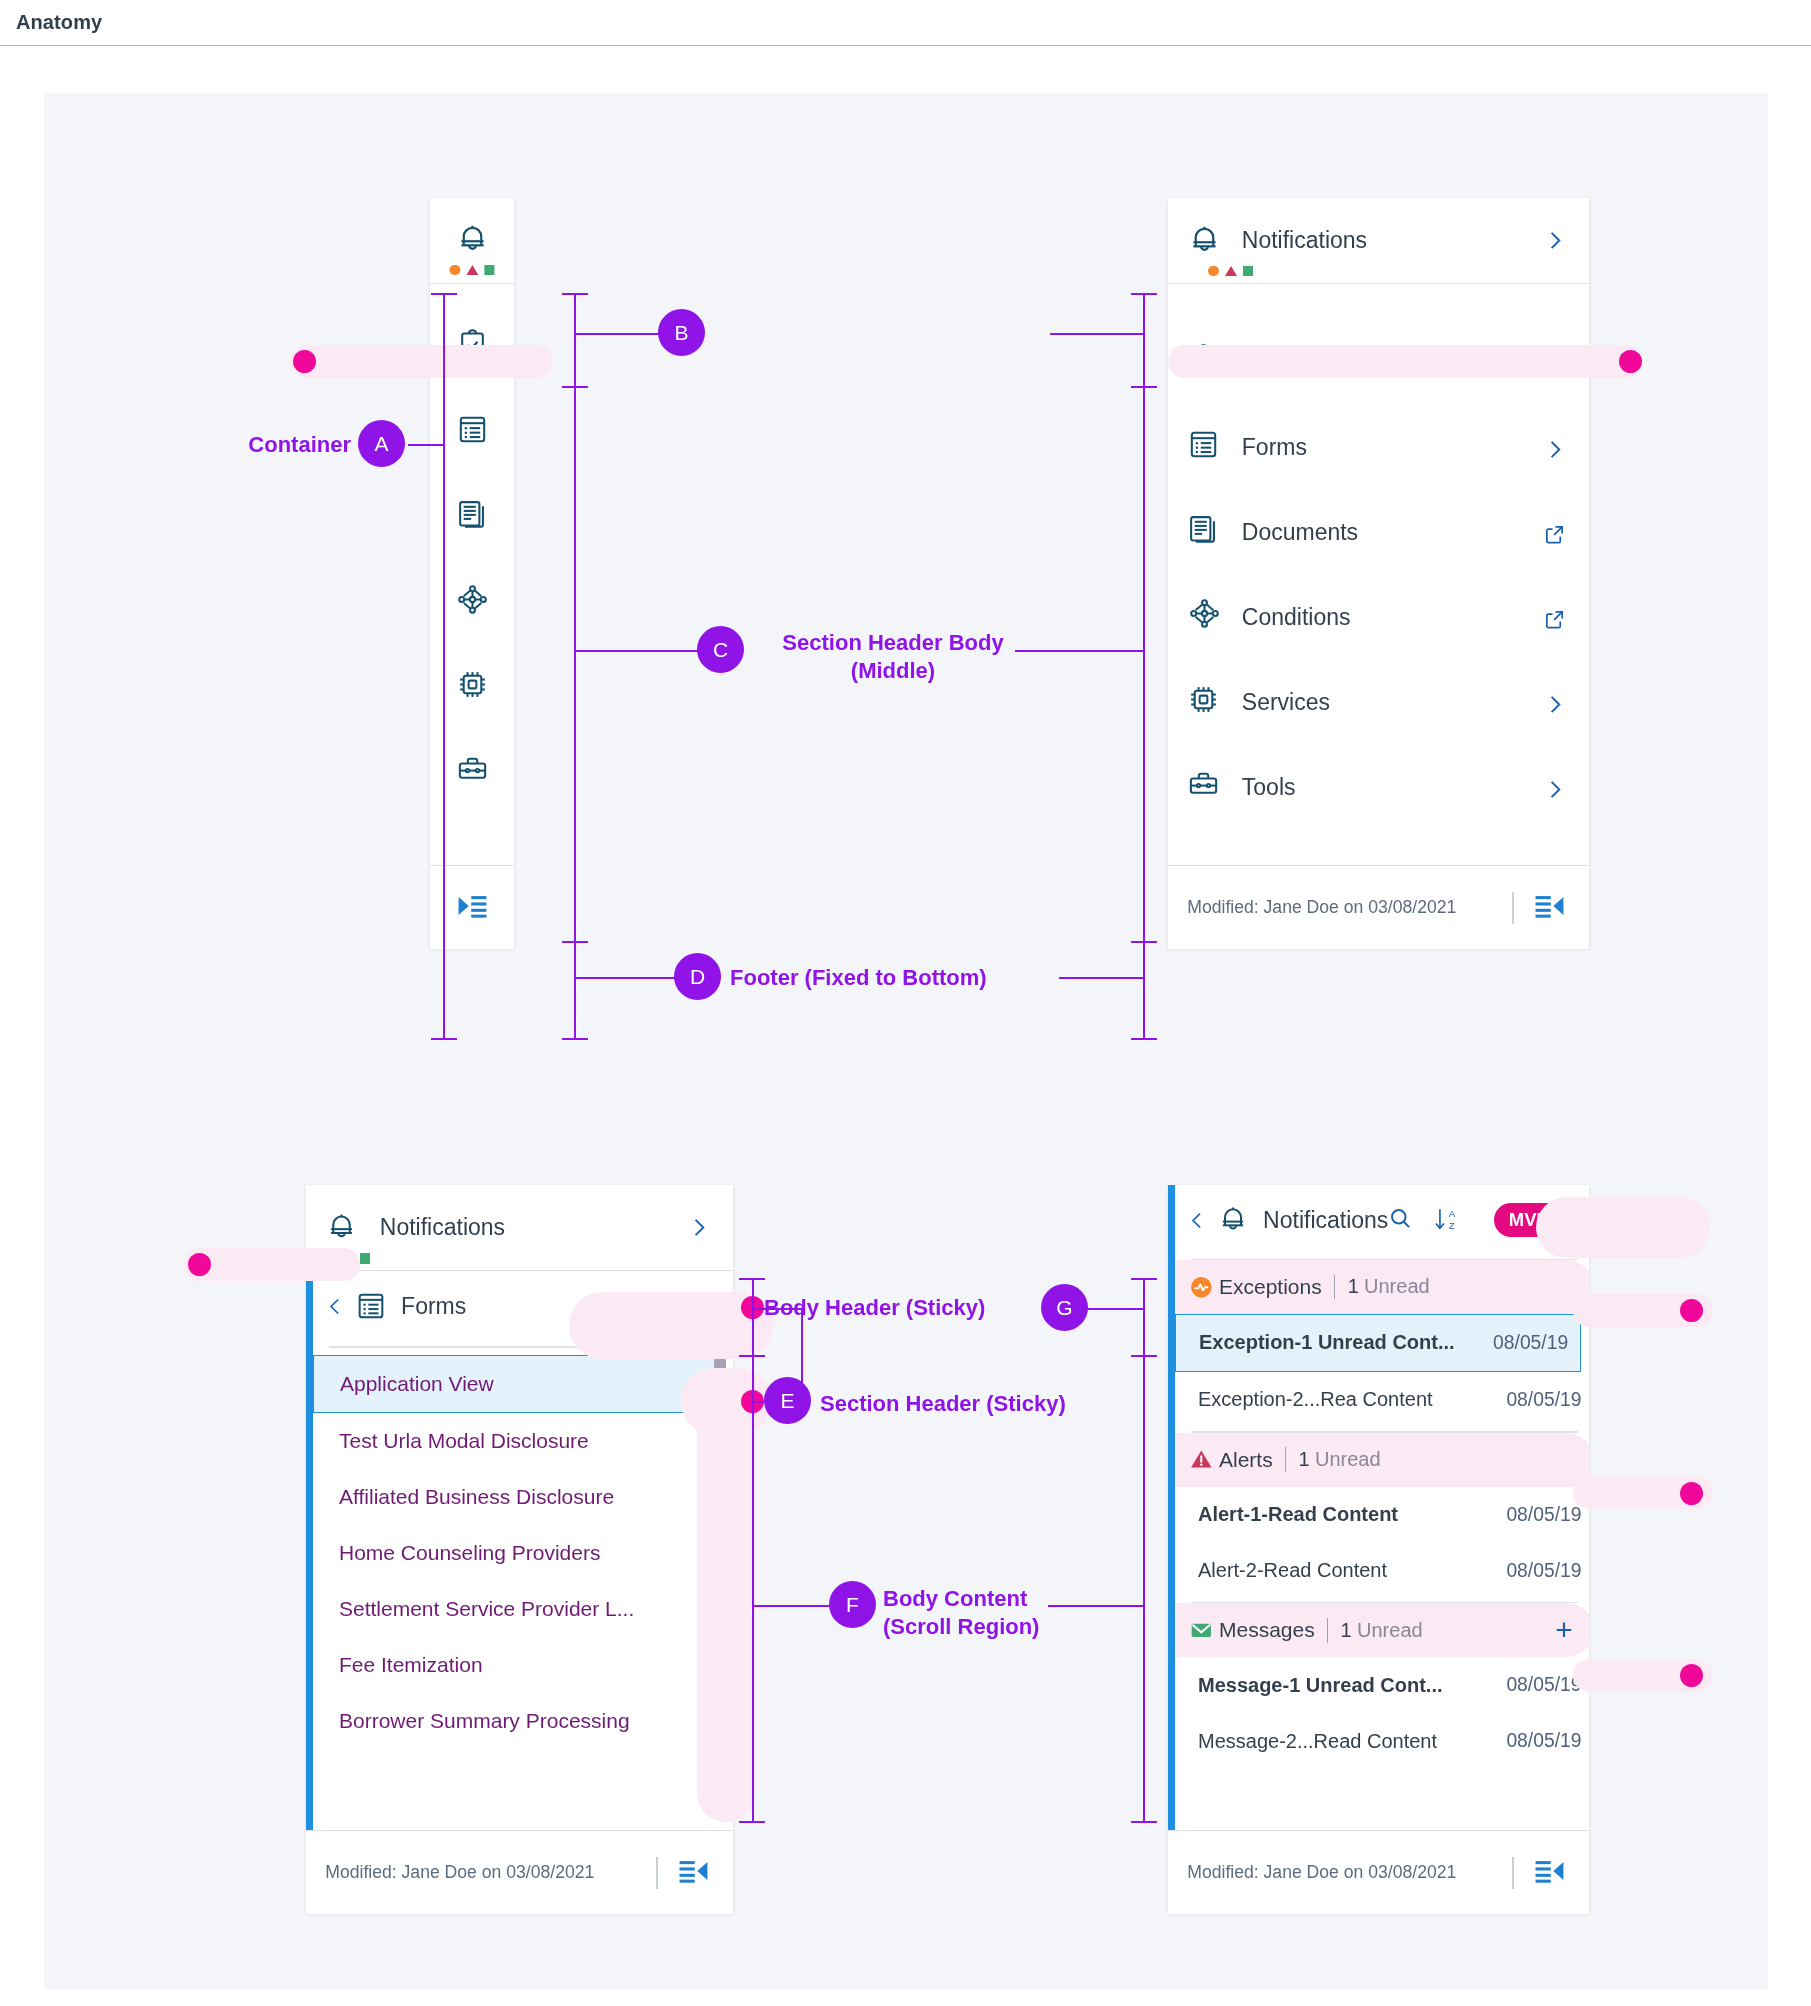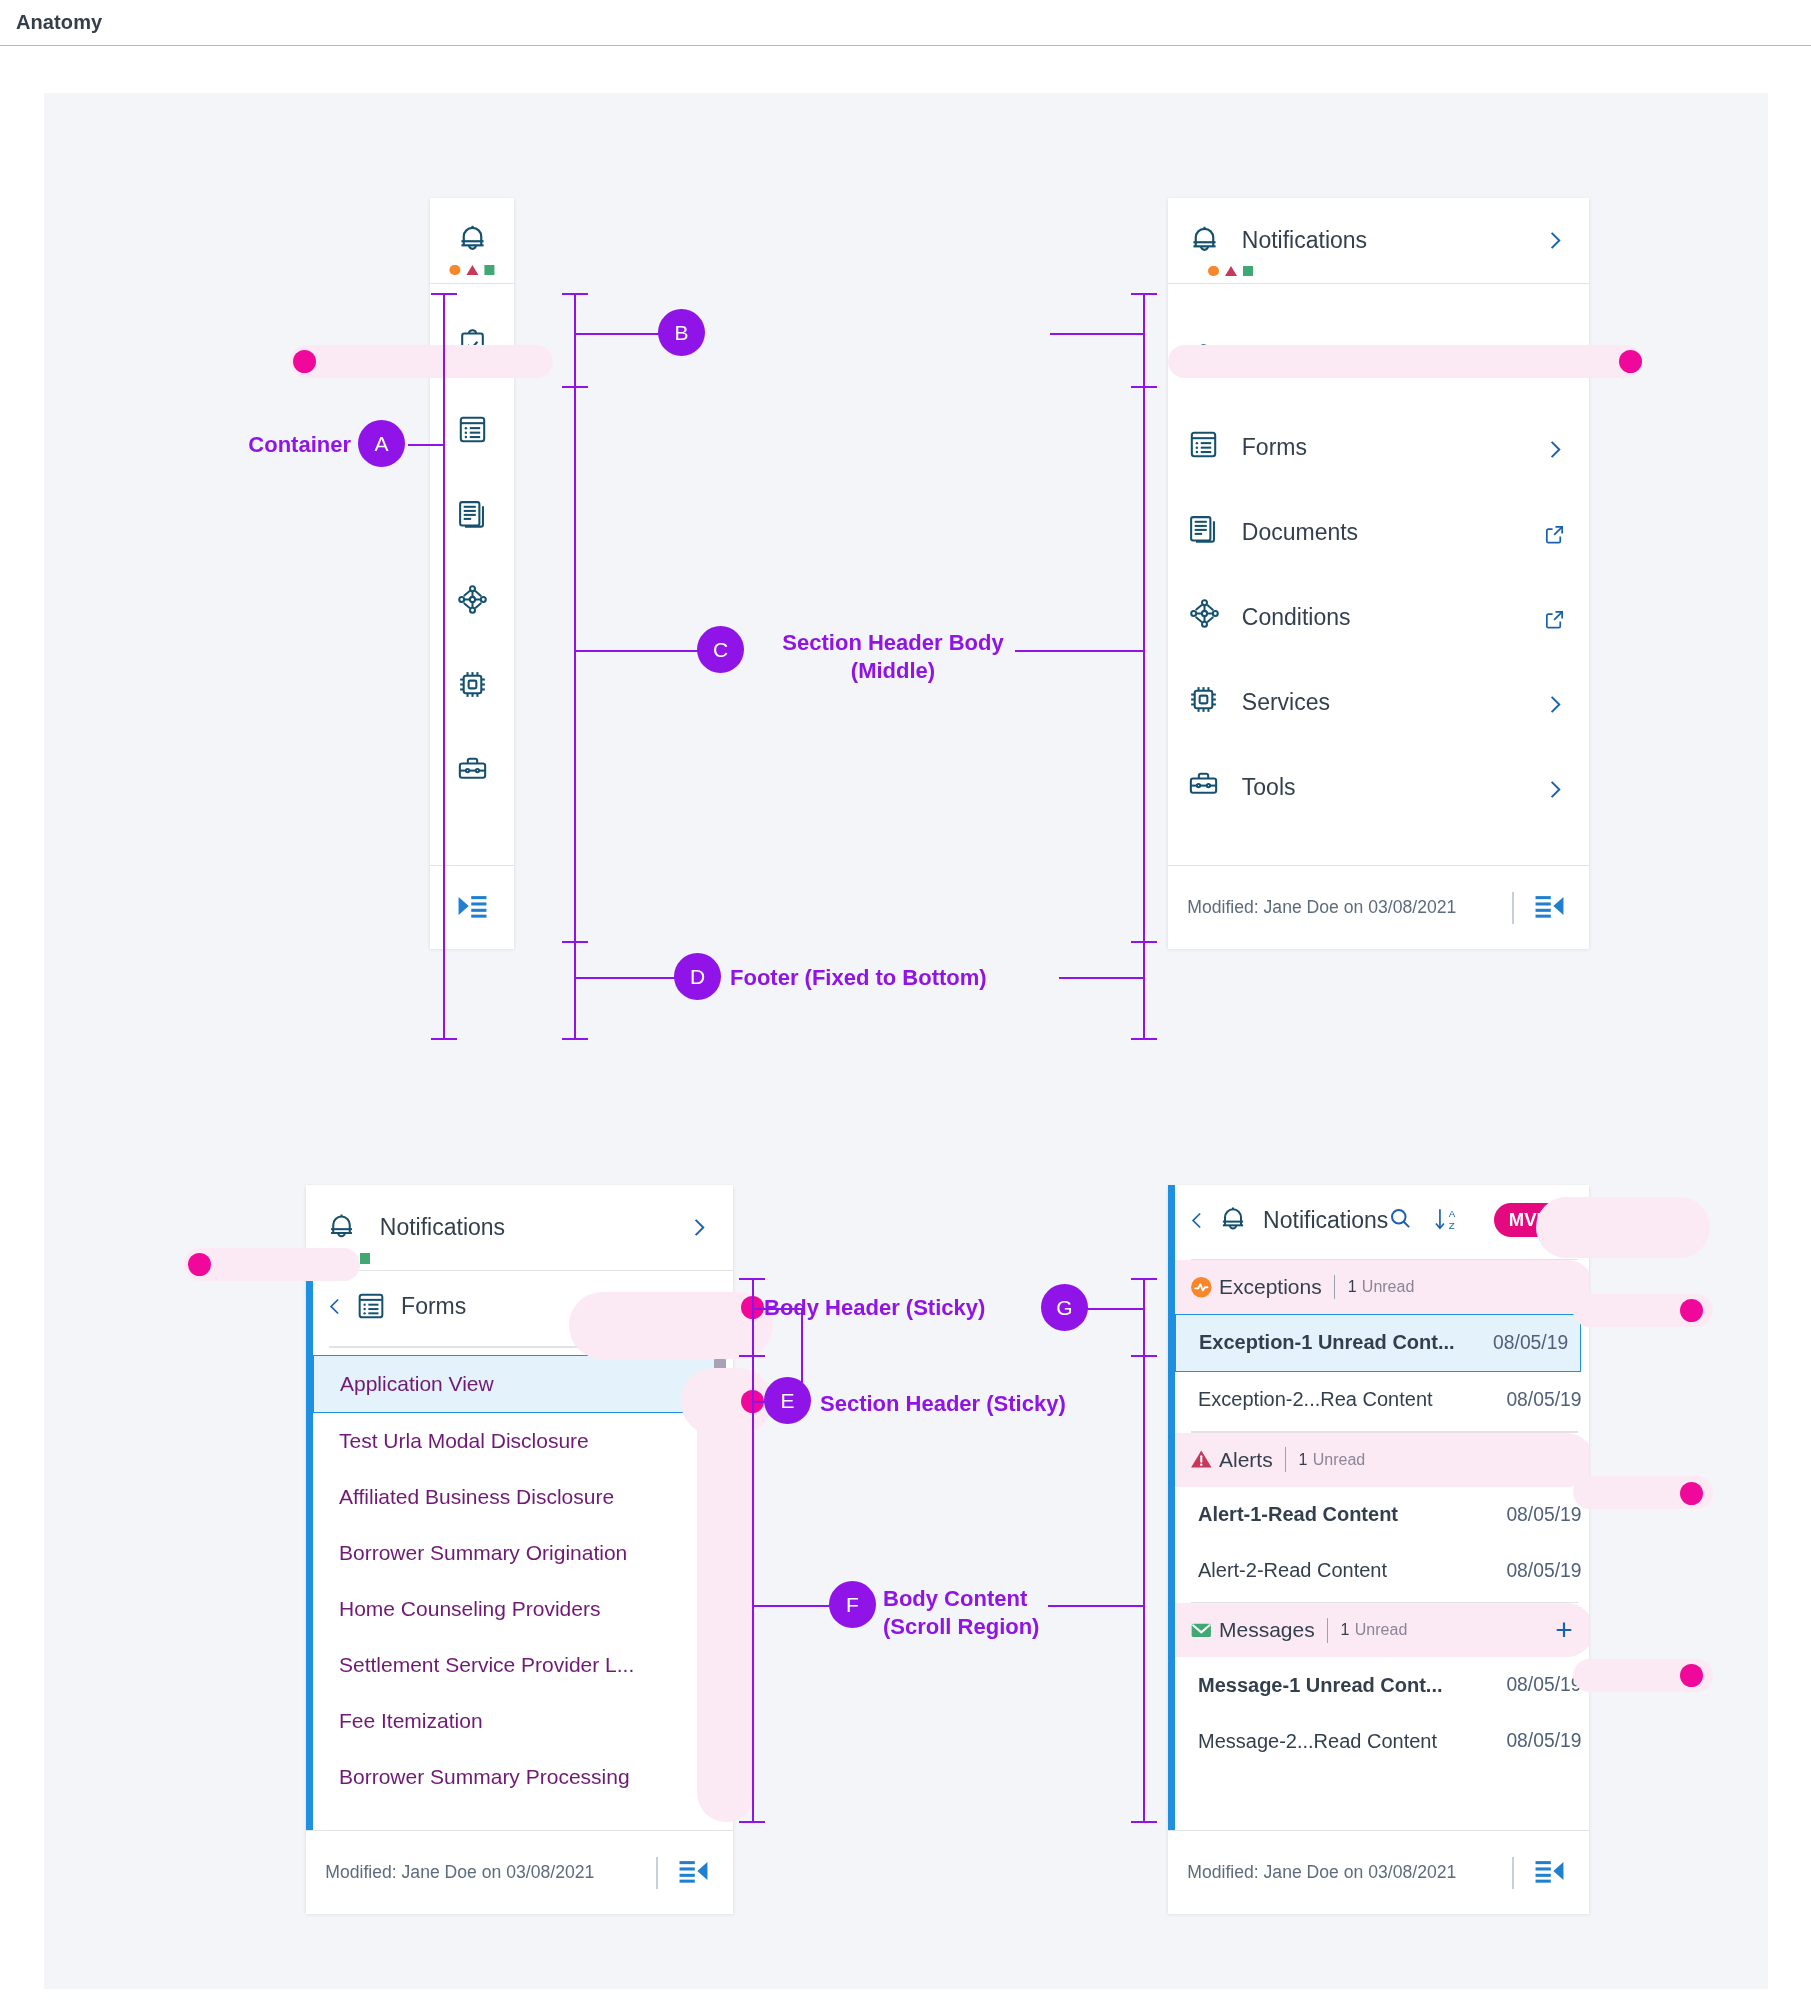--- a/index.html
+++ b/index.html
@@ -151,21 +151,21 @@
   }
   .nt-rule { height: 1.3px; background: #dfe3e8; margin: 3.5px 16px 0 16px; }
   .grp-head {
     height: 54px; display: flex; align-items: center;
     background: #fbeaf4; padding-left: 14px; padding-right: 21px;
     border-top-right-radius: 28px; border-bottom-right-radius: 28px;
   }
   .grp-ico { width: 30px; display: flex; align-items: center; }
   .grp-name { font-size: 21px; color: #333f4d; padding-right: 12.3px; }
   .grp-bar  { width: 1.3px; height: 24.6px; background: #9aa3b0; margin-right: 12.3px; }
-  .grp-count{ font-size: 16px; color: #333f4d; }
+  .grp-count{ font-size: 20px; color: #333f4d; }
   .grp-count .u { color: #8b8598; padding-left: 5.3px; }
   .grp-plus { margin-left: auto; font-size: 30px; color: #1861b0; line-height: 1; }
   .nrow {
     height: 56px; display: flex; align-items: center;
     padding: 0 12.3px 0 23px; font-size: 20px; color: #333f4d; justify-content: flex-end;
   }
   .nrow.sel {
     background: #e4f2fc; border: 1.8px solid #1f8fe0;
     margin-right: 12.3px; height: 58px;
   }
@@ -659,23 +659,20 @@
           <div class="fitem sel">
               <span>Application View</span>
             </div>
           <div class="fitem">
               <span>Test Urla Modal Disclosure</span>
             </div>
           <div class="fitem">
               <span>Affiliated Business Disclosure</span>
             </div>
           <div class="fitem">
-              <span>Borrower Summary Origination</span>
-            </div>
-          <div class="fitem">
               <span>Home Counseling Providers</span>
             </div>
           <div class="fitem">
               <span>Settlement Service Provider L...</span>
             </div>
           <div class="fitem">
               <span>Fee Itemization</span>
             </div>
           <div class="fitem">
               <span>Borrower Summary Processing</span>

